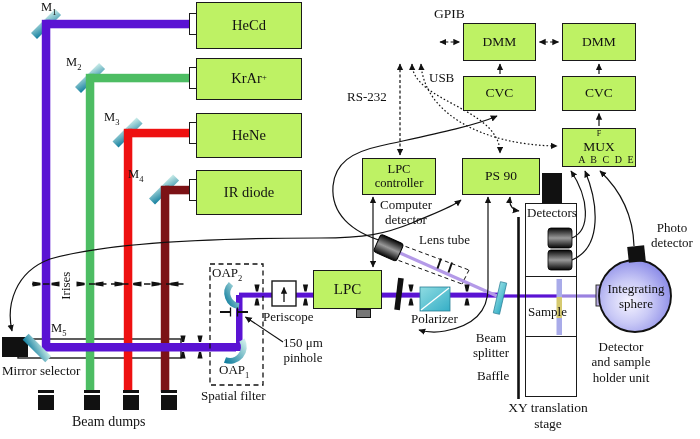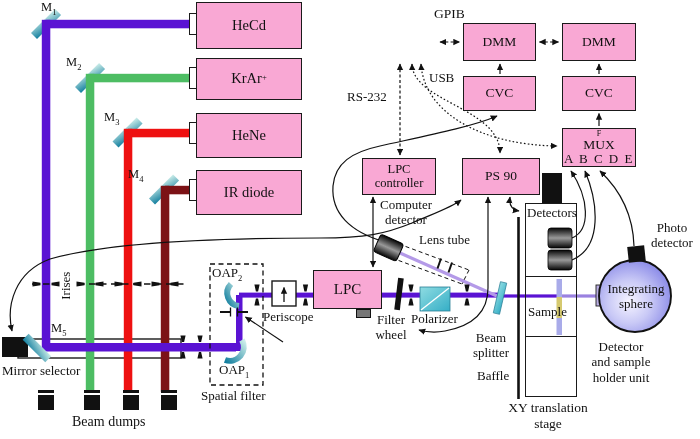--- a/index.html
+++ b/index.html
@@ -1,31 +1,31 @@
 <!DOCTYPE html>
 <html><head>
 <meta charset="utf-8">
 <style>
   html,body{margin:0;padding:0;background:#fff;}
   #fig{position:relative;width:700px;height:439px;background:#fff;overflow:hidden;
        font-family:"Liberation Serif","DejaVu Serif",serif;color:#111;}
   #fig svg{position:absolute;left:0;top:0;}
-  .box{position:absolute;background:#f9a8d4;border:1.4px solid #1a1a1a;display:flex;
+  .box{position:absolute;background:#bef264;border:1.4px solid #1a1a1a;display:flex;
        align-items:center;justify-content:center;text-align:center;font-size:13.5px;line-height:1.05;box-sizing:border-box;}
   .tbox{background:transparent;}
   .lbl{position:absolute;white-space:nowrap;font-size:13px;line-height:1.18;}
   .c{text-align:center;white-space:normal;}
   .sub{font-size:8.5px;vertical-align:-3.5px;}
   .sup{font-size:8.5px;vertical-align:3.5px;}
   .blk{position:absolute;background:#111;}
   .mlbl{position:absolute;font-size:12.5px;}
   .mux-in{display:flex;flex-direction:column;justify-content:space-between;height:100%;width:100%;padding:1px 0;box-sizing:border-box;}
   .mux-f{font-size:8px;line-height:1;}
   .mux-m{font-size:13.5px;line-height:1;}
-  .mux-p{font-size:13px;line-height:1;letter-spacing:1.5px;}
+  .mux-p{font-size:10px;line-height:1;letter-spacing:1.5px;text-align:right;}
   .ap{position:absolute;background:#fff;border:1.2px solid #1a1a1a;box-sizing:border-box;}
 </style>
 </head>
 <body>
 
 <div id="fig">
 
 <svg width="700" height="439" viewBox="0 0 700 439">
   <defs>
     <marker id="ah" orient="auto-start-reverse" markerUnits="userSpaceOnUse" markerWidth="9" markerHeight="9" refX="6.2" refY="3.2">
@@ -248,23 +248,23 @@
 <div class="mlbl" style="left:128px;top:167px;"><span>M</span><span class="sub">4</span></div>
 <div class="mlbl" style="left:51px;top:321px;"><span>M</span><span class="sub">5</span></div>
 
 <div class="lbl" style="left:44px;top:278px;width:44px;text-align:center;transform:rotate(-90deg);">Irises</div>
 
 <div class="lbl c" style="left:375px;top:197px;width:62px;"><span>Computer</span><br><span>detector</span></div>
 <div class="lbl" style="left:419px;top:232px;">Lens tube</div>
 
 <div class="lbl" style="left:212px;top:265px;"><span>OAP</span><span class="sub">2</span></div>
 <div class="lbl" style="left:219px;top:362px;"><span>OAP</span><span class="sub">1</span></div>
+<div class="lbl c" style="left:272px;top:335px;width:62px;"><span>150 μm</span><br><span>pinhole</span></div>
 <div class="lbl" style="left:201px;top:388px;">Spatial filter</div>
 <div class="lbl" style="left:263px;top:309px;">Periscope</div>
-<div class="lbl c" style="left:370px;top:312px;width:42px;"><span>Filter</span><br><span>wheel</span></div>
 <div class="lbl" style="left:411px;top:311px;">Polarizer</div>
 <div class="lbl c" style="left:466px;top:330px;width:50px;"><span>Beam</span><br><span>splitter</span></div>
 <div class="lbl" style="left:477px;top:368px;">Baffle</div>
 
 <div class="lbl c" style="left:599px;top:281px;width:74px;"><span>Integrating</span><br><span>sphere</span></div>
 <div class="lbl c" style="left:645px;top:220px;width:54px;"><span>Photo</span><br><span>detector</span></div>
 <div class="lbl c" style="left:579px;top:339px;width:84px;"><span>Detector</span><br><span>and sample</span><br><span>holder unit</span></div>
 <div class="lbl c" style="left:494px;top:400px;width:108px;font-size:13.5px;"><span>XY translation</span><br><span>stage</span></div>
 
 <div class="lbl" style="left:2px;top:363px;">Mirror selector</div>

